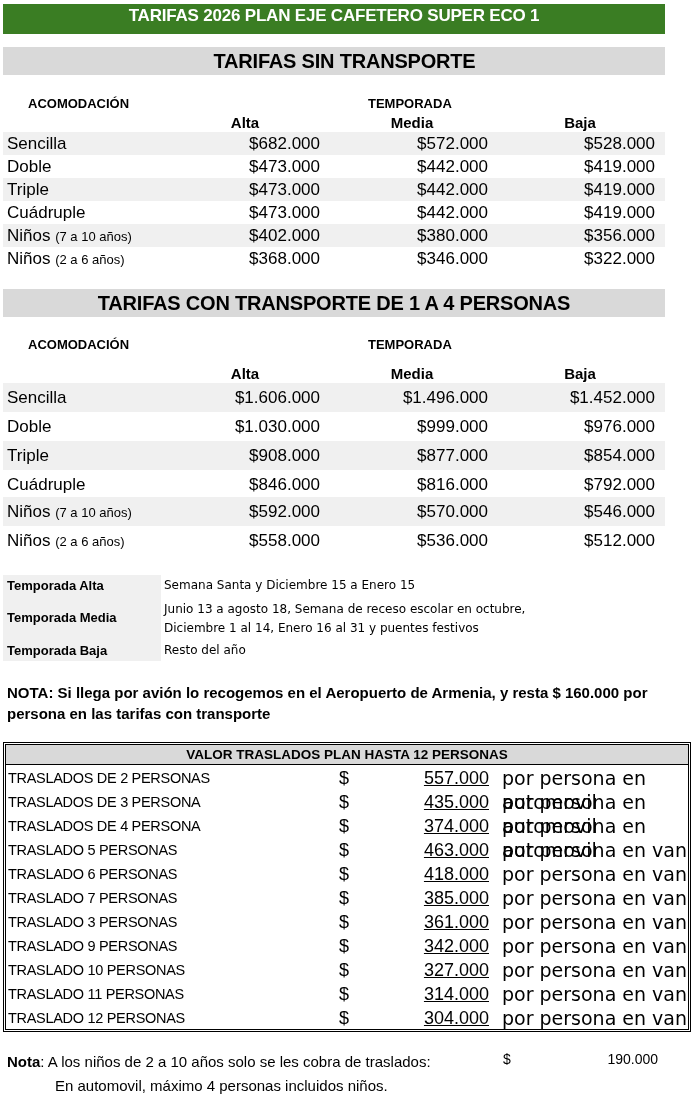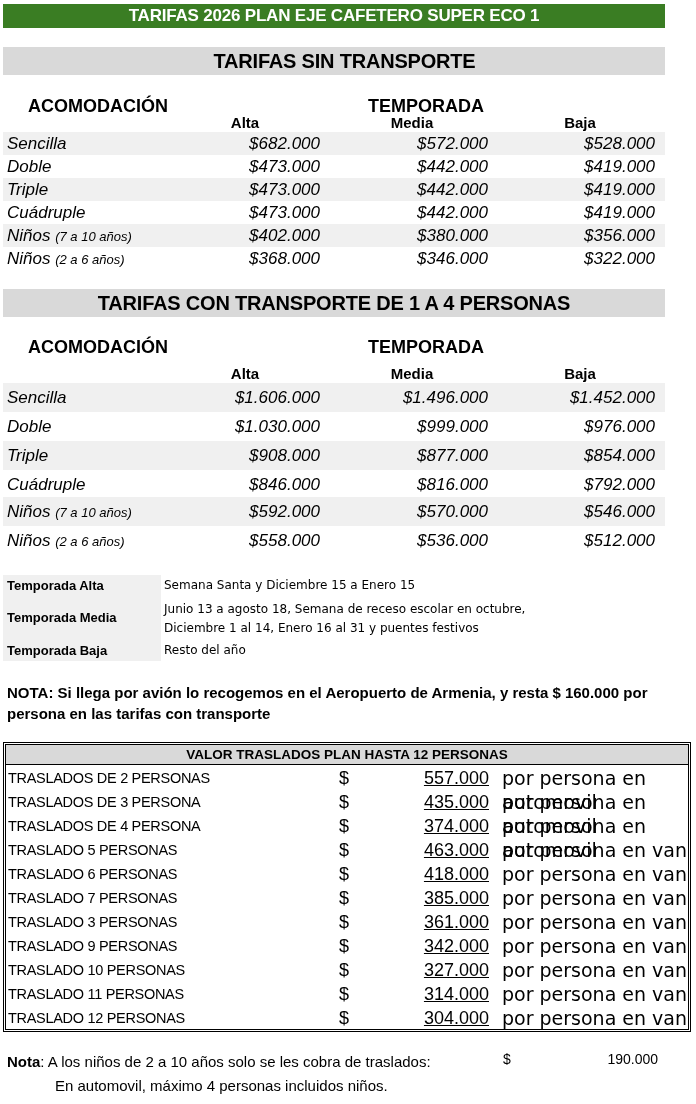--- a/index.html
+++ b/index.html
@@ -1,22 +1,22 @@
 <!DOCTYPE html>
 <html><head>
 <meta charset="utf-8">
 <style>
   * { box-sizing: border-box; margin: 0; padding: 0; }
   body { width: 696px; height: 1104px; background: #ffffff; font-family: "Liberation Sans", sans-serif; color: #000; position: relative; overflow: hidden; }
   .abs { position: absolute; }
-  .banner { left: 3px; top: 4px; width: 662px; height: 24px; background: #3a7d23; color: #fff; font-weight: bold; font-size: 17px; text-align: center; line-height: 24px; letter-spacing: -0.2px; }
+  .banner { left: 3px; top: 4px; width: 662px; height: 30px; background: #3a7d23; color: #fff; font-weight: bold; font-size: 17px; text-align: center; line-height: 24px; letter-spacing: -0.2px; }
   .section-title { left: 3px; width: 662px; height: 28px; background: #d9d9d9; font-weight: bold; font-size: 20px; text-align: center; line-height: 28px; letter-spacing: -0.2px; }
-  .hdr-small { font-weight: bold; font-size: 18px; }
+  .hdr-small { font-weight: bold; font-size: 13px; }
   .hdr-col { font-weight: bold; font-size: 15px; text-align: center; width: 120px; }
-  .row { left: 3px; width: 662px; height: 23px; font-size: 17px; line-height: 23px; font-style: italic; }
+  .row { left: 3px; width: 662px; height: 23px; font-size: 17px; line-height: 23px; }
   .row.shade { background: #f0f0f0; }
   .row .lbl { position: absolute; left: 4px; top: 0; }
   .row .lbl small { font-size: 13px; }
   .row .c { position: absolute; top: 0; width: 150px; text-align: right; }
   .row .c1 { left: 167px; }
   .row .c2 { left: 335px; }
   .row .c3 { left: 502px; }
   .row2 { height: 29px; line-height: 29px; }
   .season-lbl { left: 3px; width: 158px; background: #f0f0f0; font-weight: bold; font-size: 13px; padding-left: 4px; }
   .season-val { left: 164px; font-family: "DejaVu Sans", sans-serif; font-size: 12px; line-height: 19px; }

